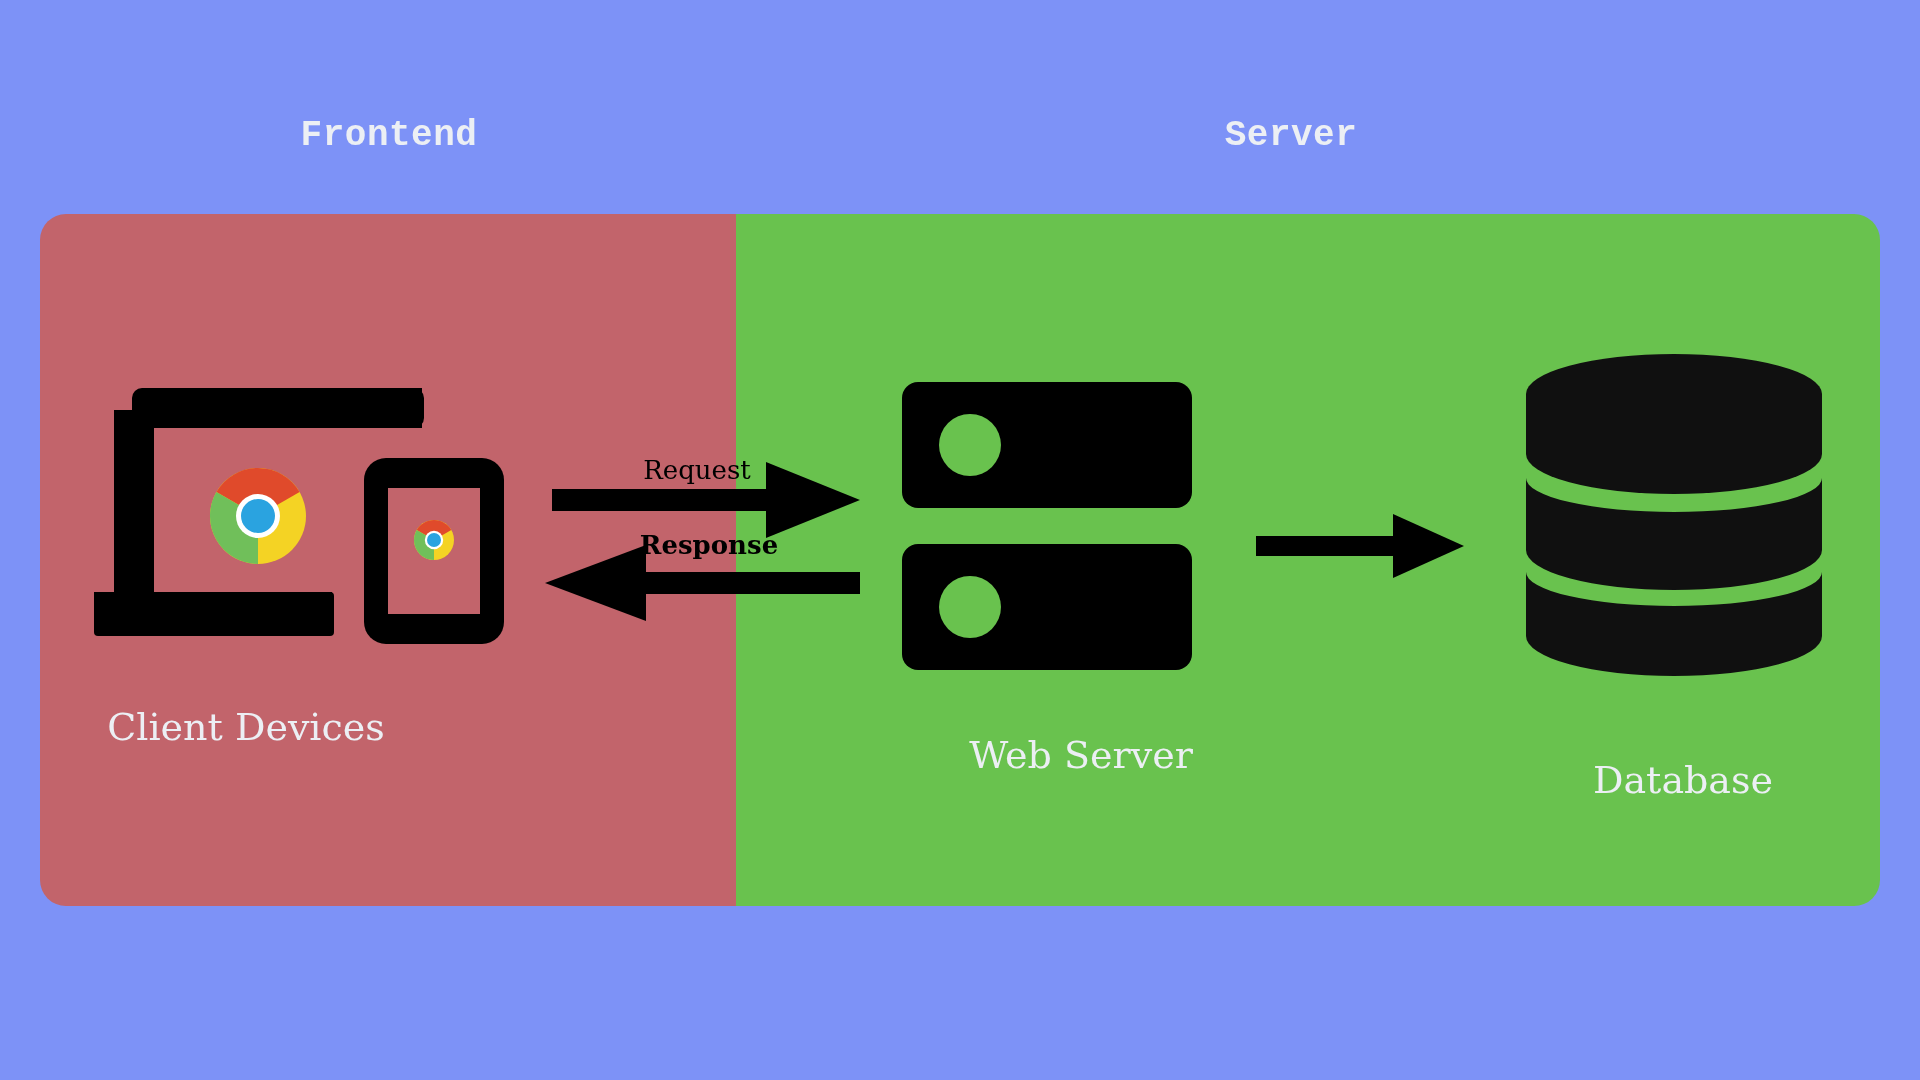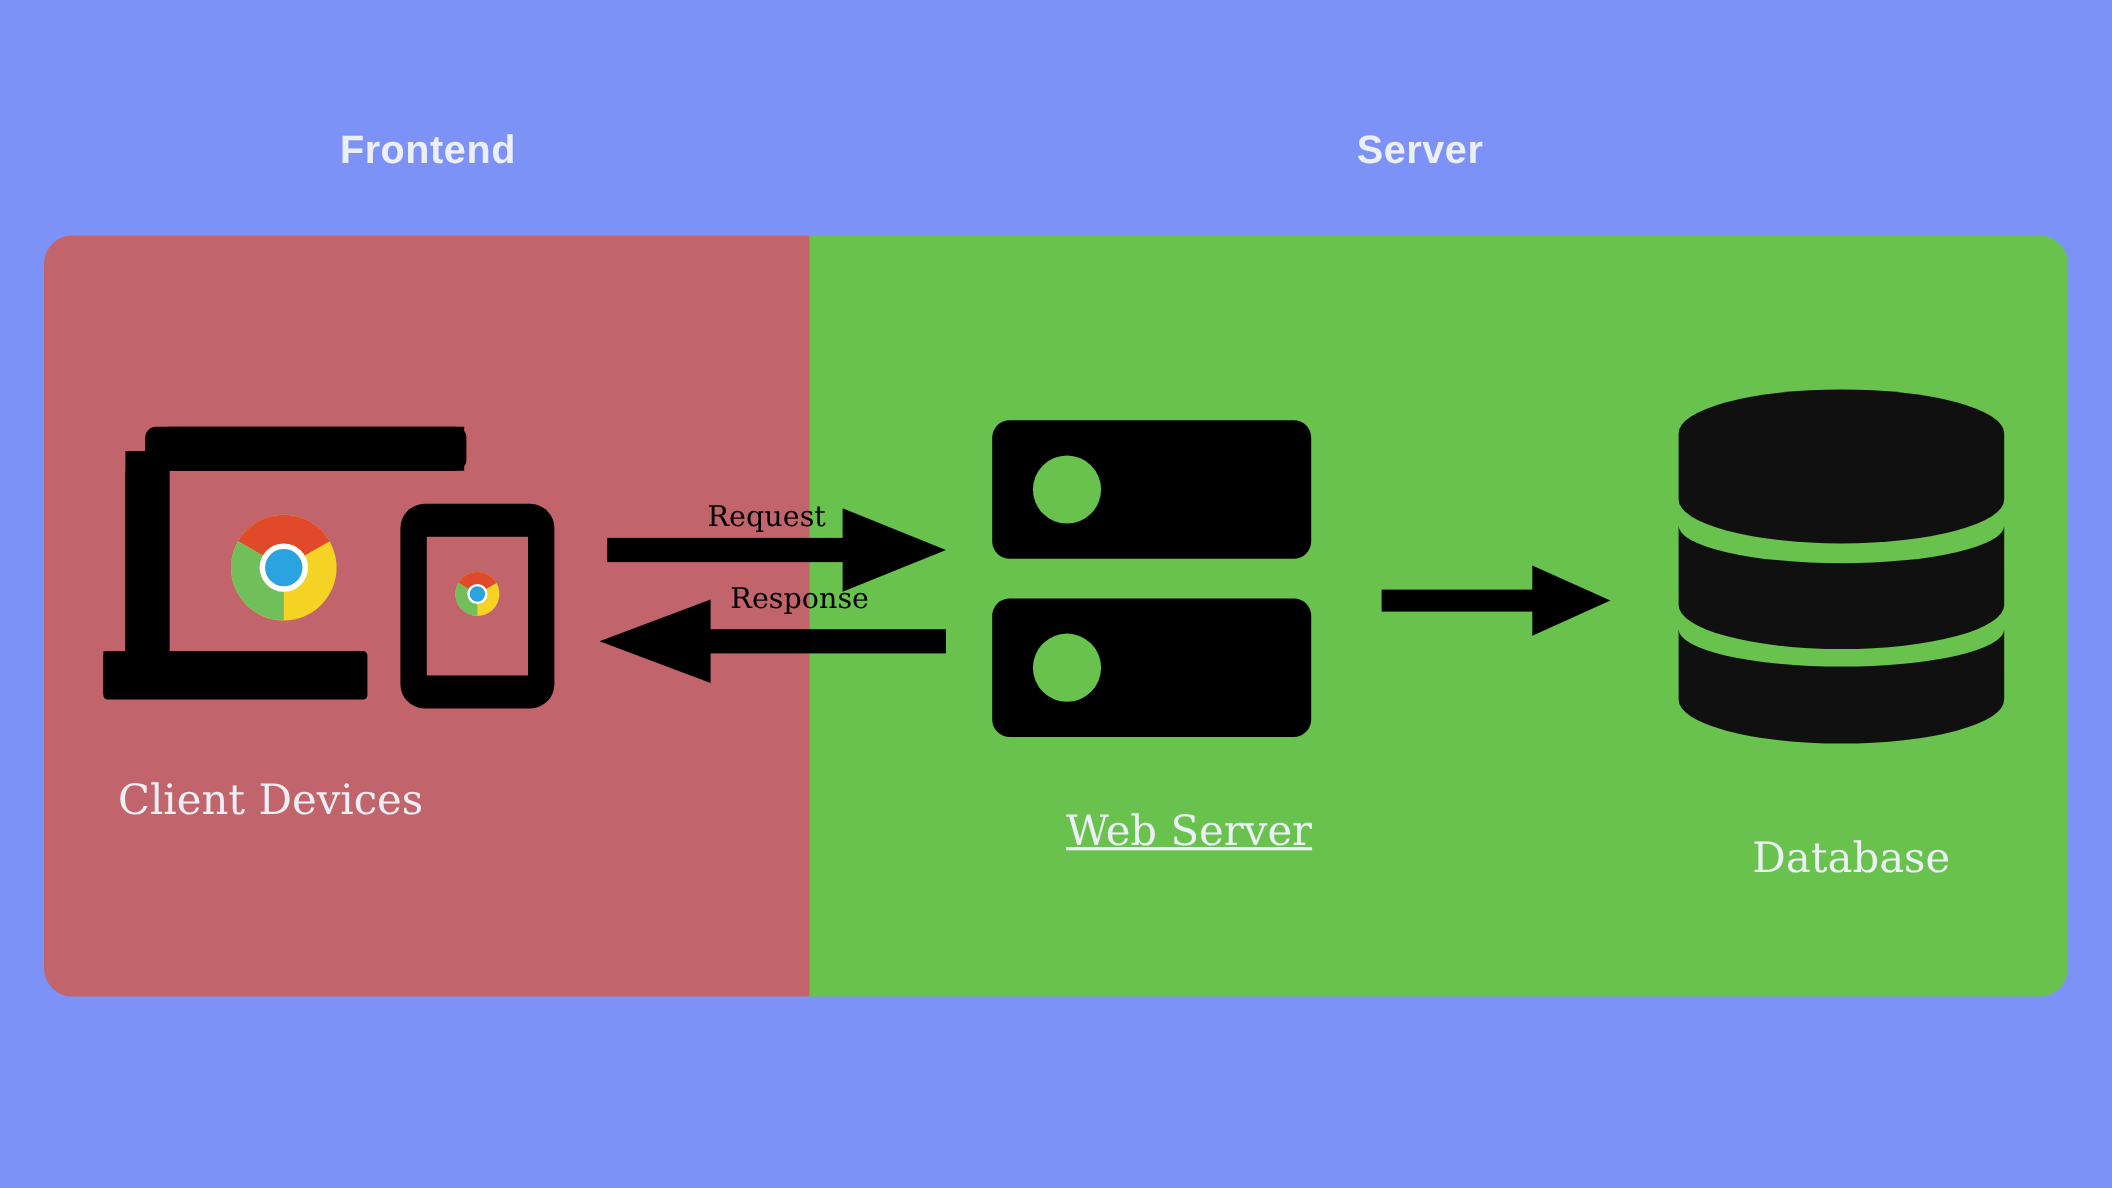--- a/index.html
+++ b/index.html
@@ -13,21 +13,21 @@
     width: 1920px;
     height: 1080px;
     background: #7d92f7;
     overflow: hidden;
     font-family: "DejaVu Serif", "Liberation Serif", serif;
   }
 
   
   .section-heading {
     position: absolute;
-    font-family: Liberation Sans, sans-serif;
+    font-family: Liberation Mono, monospace;
     font-weight: bold;
     font-size: 36px;
     color: #eceff4;
     letter-spacing: 0.5px;
     white-space: nowrap;
     text-align: center;
     transform: translateX(-50%);
   }
   #heading-frontend { left: 389px; top: 115px; }
   #heading-backend  { left: 1291px; top: 115px; }
@@ -65,41 +65,41 @@
     color: #eceff4;
     white-space: nowrap;
     transform: translateX(-50%);
     text-align: center;
   }
 
   #client-icon { left: 92px; top: 380px; width: 420px; height: 280px; }
   #label-client { left: 246px; top: 705px; }
 
   #server-icon { left: 898px; top: 372px; width: 304px; height: 308px; }
-  #label-server { left: 1081px; top: 733px; text-decoration: underline; }
+  #label-server { left: 1081px; top: 733px; }
 
   #db-icon { left: 1518px; top: 350px; width: 312px; height: 330px; }
   #label-db { left: 1683px; top: 758px; }
 
   
   .arrow-svg { position: absolute; overflow: visible; }
   #arrow-request  { left: 552px; top: 462px; width: 308px; height: 80px; }
   #arrow-response { left: 545px; top: 545px; width: 315px; height: 80px; }
   #arrow-db       { left: 1256px; top: 512px; width: 208px; height: 70px; }
 
   .arrow-label {
     position: absolute;
     font-family: "DejaVu Serif", "Liberation Serif", serif;
     font-size: 26px;
     color: #000000;
     white-space: nowrap;
     transform: translateX(-50%);
   }
   #label-request  { left: 697px; top: 455px; }
-  #label-response { left: 727px; top: 530px; }
+  #label-response { left: 709px; top: 530px; font-weight: bold; }
 </style>
 </head>
 <body>
 
 <div id="stage">
 
   <div id="heading-frontend" class="section-heading">Frontend</div>
 
   <div id="heading-backend" class="section-heading">Server</div>
 

